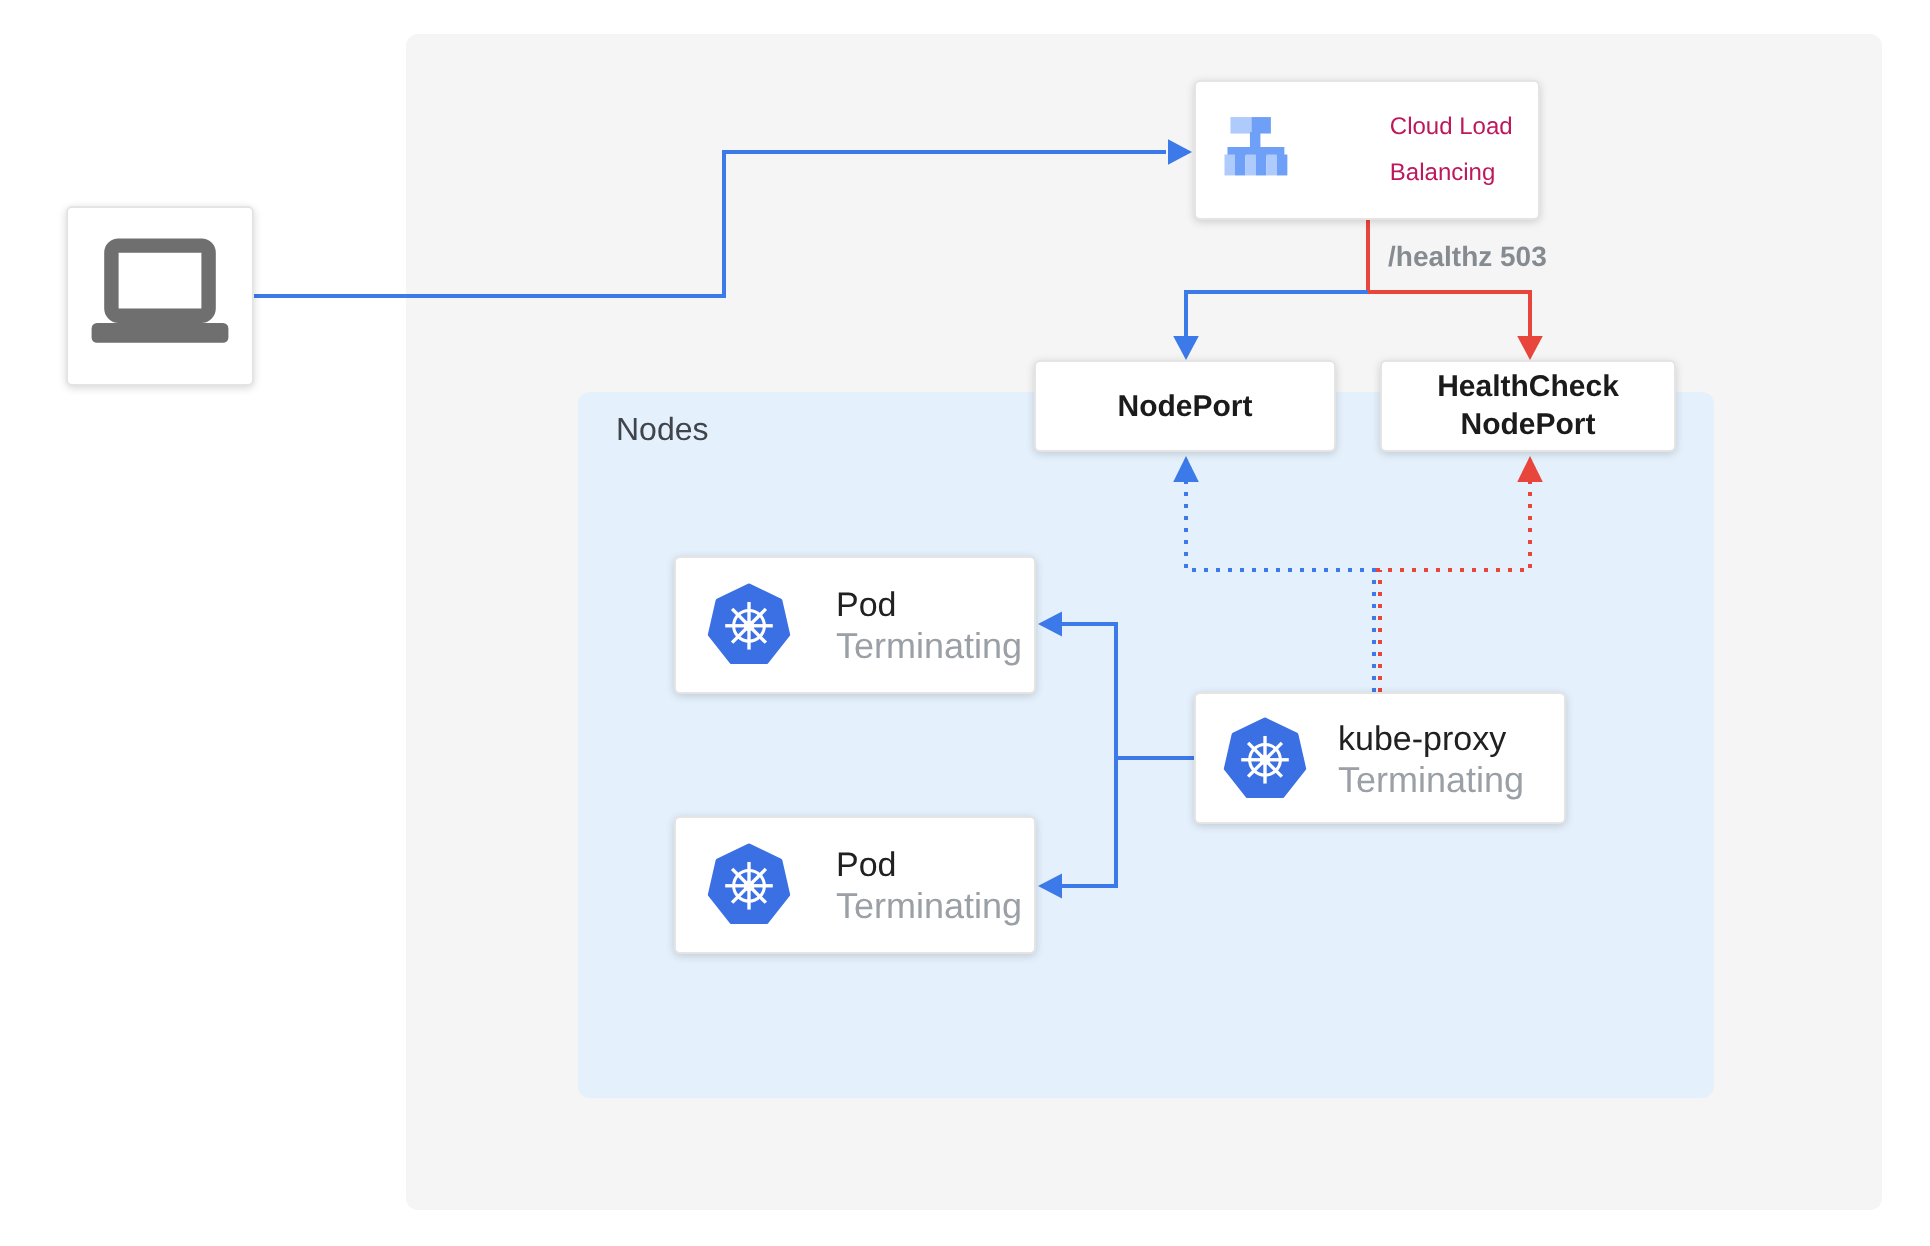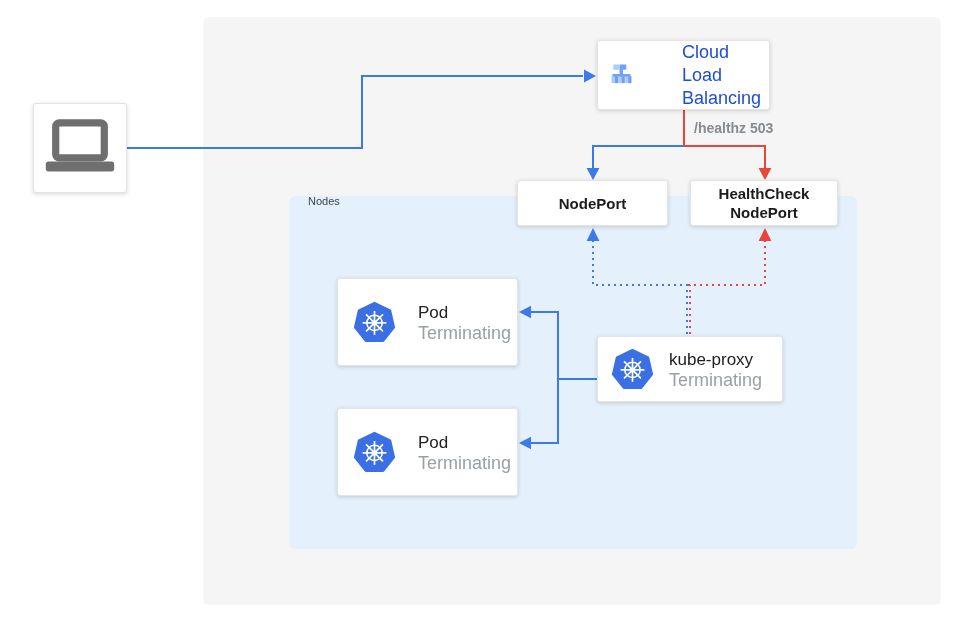--- a/index.html
+++ b/index.html
@@ -10,43 +10,43 @@
   }
   .panel{
     position:absolute;left:203px;top:17px;width:738px;height:588px;
     background:#f5f5f5;border-radius:6px;
   }
   .nodes-container{
     position:absolute;left:289px;top:196px;width:568px;height:353px;
     background:#e4f0fb;border-radius:6px;
   }
   .nodes-label{
-    position:absolute;left:308px;top:195px;font-size:11px;color:#3f454a;z-index:4;
+    position:absolute;left:308px;top:207px;font-size:16px;color:#3f454a;z-index:4;
   }
   svg.wires{position:absolute;left:0;top:0;z-index:2;}
   .card{
     position:absolute;background:#ffffff;border:1px solid #e4e4e4;border-radius:3px;
     box-shadow:0 1px 4px rgba(0,0,0,0.16);z-index:3;box-sizing:border-box;
   }
   .client-box{left:33px;top:103px;width:94px;height:90px;display:flex;align-items:center;justify-content:center;}
   .clb-box{left:597px;top:40px;width:173px;height:70px;display:flex;align-items:center;padding:0 8px 0 12px;gap:13px;}
-  .clb-label{font-size:18px;line-height:23px;color:#1d4ed8;width:92px;margin-left:36px;}
+  .clb-label{font-size:12px;line-height:23px;color:#be185d;width:92px;margin-left:36px;}
   .port-box{display:flex;align-items:center;justify-content:center;flex-direction:column;
     font-weight:bold;font-size:15px;color:#1b1b1b;text-align:center;line-height:19px;}
   .nodeport-box{left:517px;top:180px;width:151px;height:46px;}
   .hc-box{left:690px;top:180px;width:148px;height:46px;text-align:right;}
   .healthz-label{
     position:absolute;left:694px;top:120px;z-index:3;
     font-size:14px;font-weight:bold;color:#858b90;
   }
   .entity-box{display:flex;align-items:center;}
-  .pod-box{left:337px;width:181px;height:88px;padding-left:15px;gap:22px;}
+  .pod-box{left:337px;width:181px;height:69px;padding-left:15px;gap:22px;}
   .pod-box.pod-1{top:278px;}
   .pod-box.pod-2{top:408px;}
-  .kubeproxy-box{left:597px;top:336px;width:186px;height:66px;padding-left:13px;gap:15px;align-items:center;}
+  .kubeproxy-box{left:597px;top:346px;width:186px;height:66px;padding-left:13px;gap:15px;align-items:center;}
   .entity-text .title{font-size:17px;color:#212121;line-height:21px;}
   .entity-text .subtitle{font-size:18px;color:#9aa0a6;line-height:20px;}
 </style>
 </head>
 <body>
 
 <div class="panel"></div>
 <div class="nodes-container"></div>
 <div class="nodes-label">Nodes</div>
 

